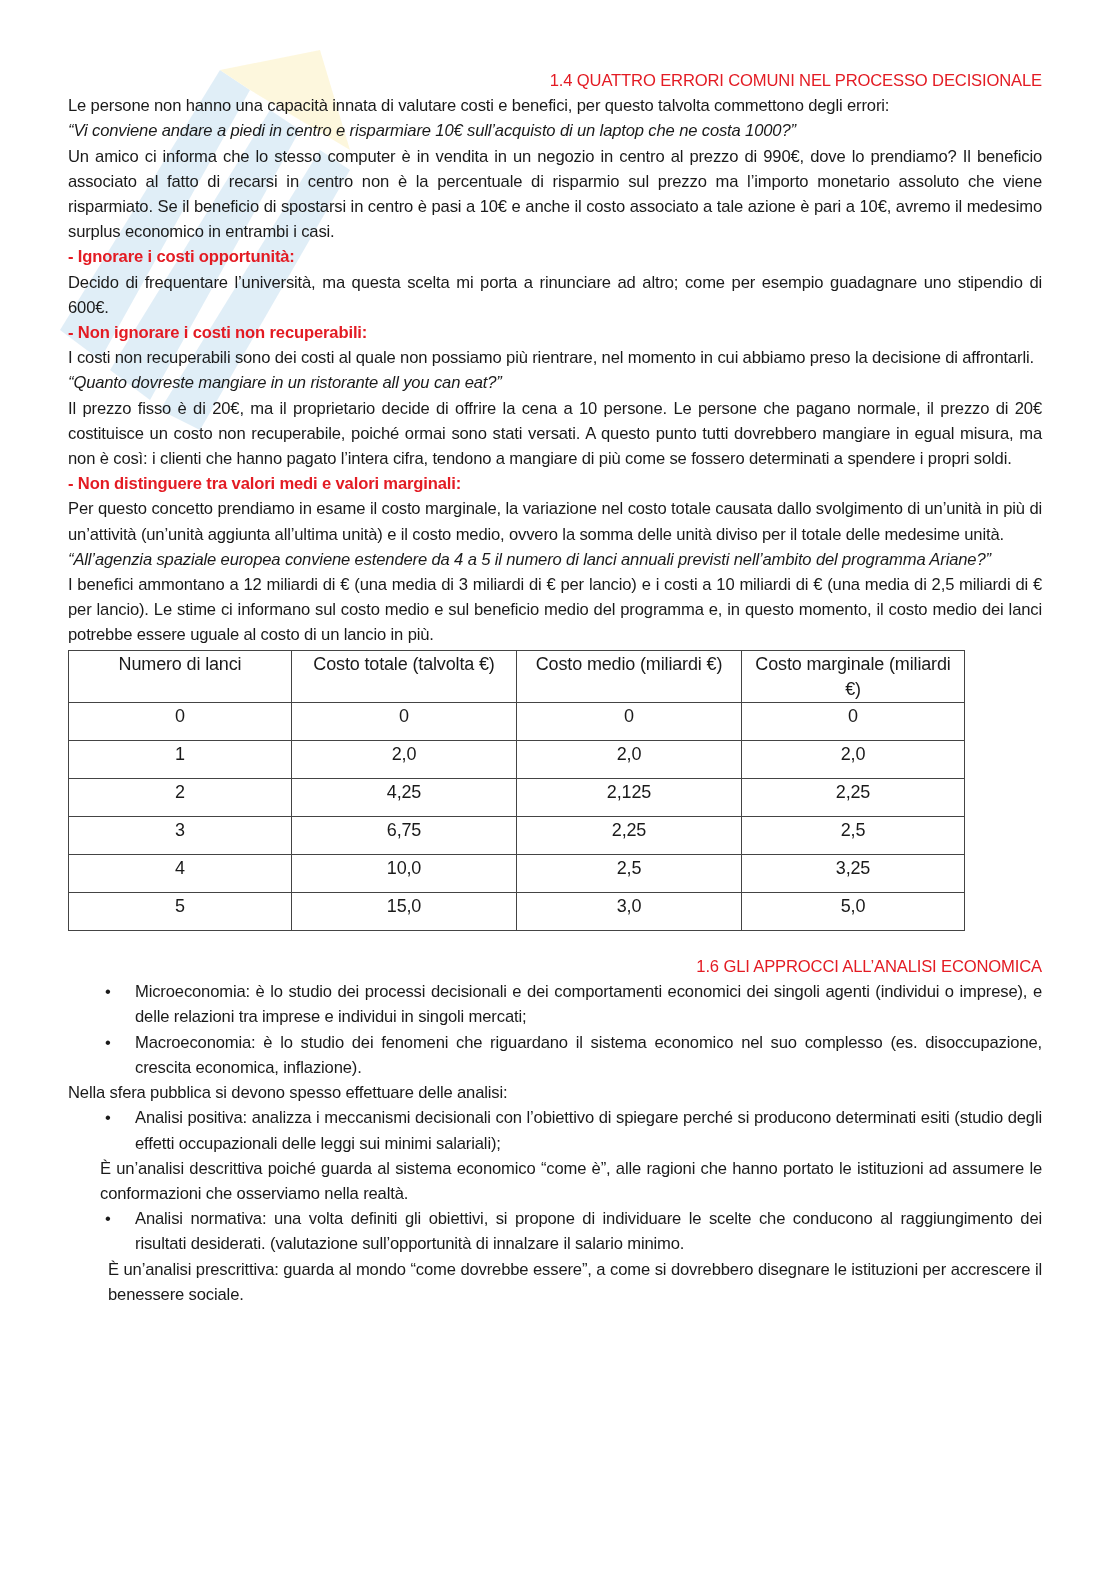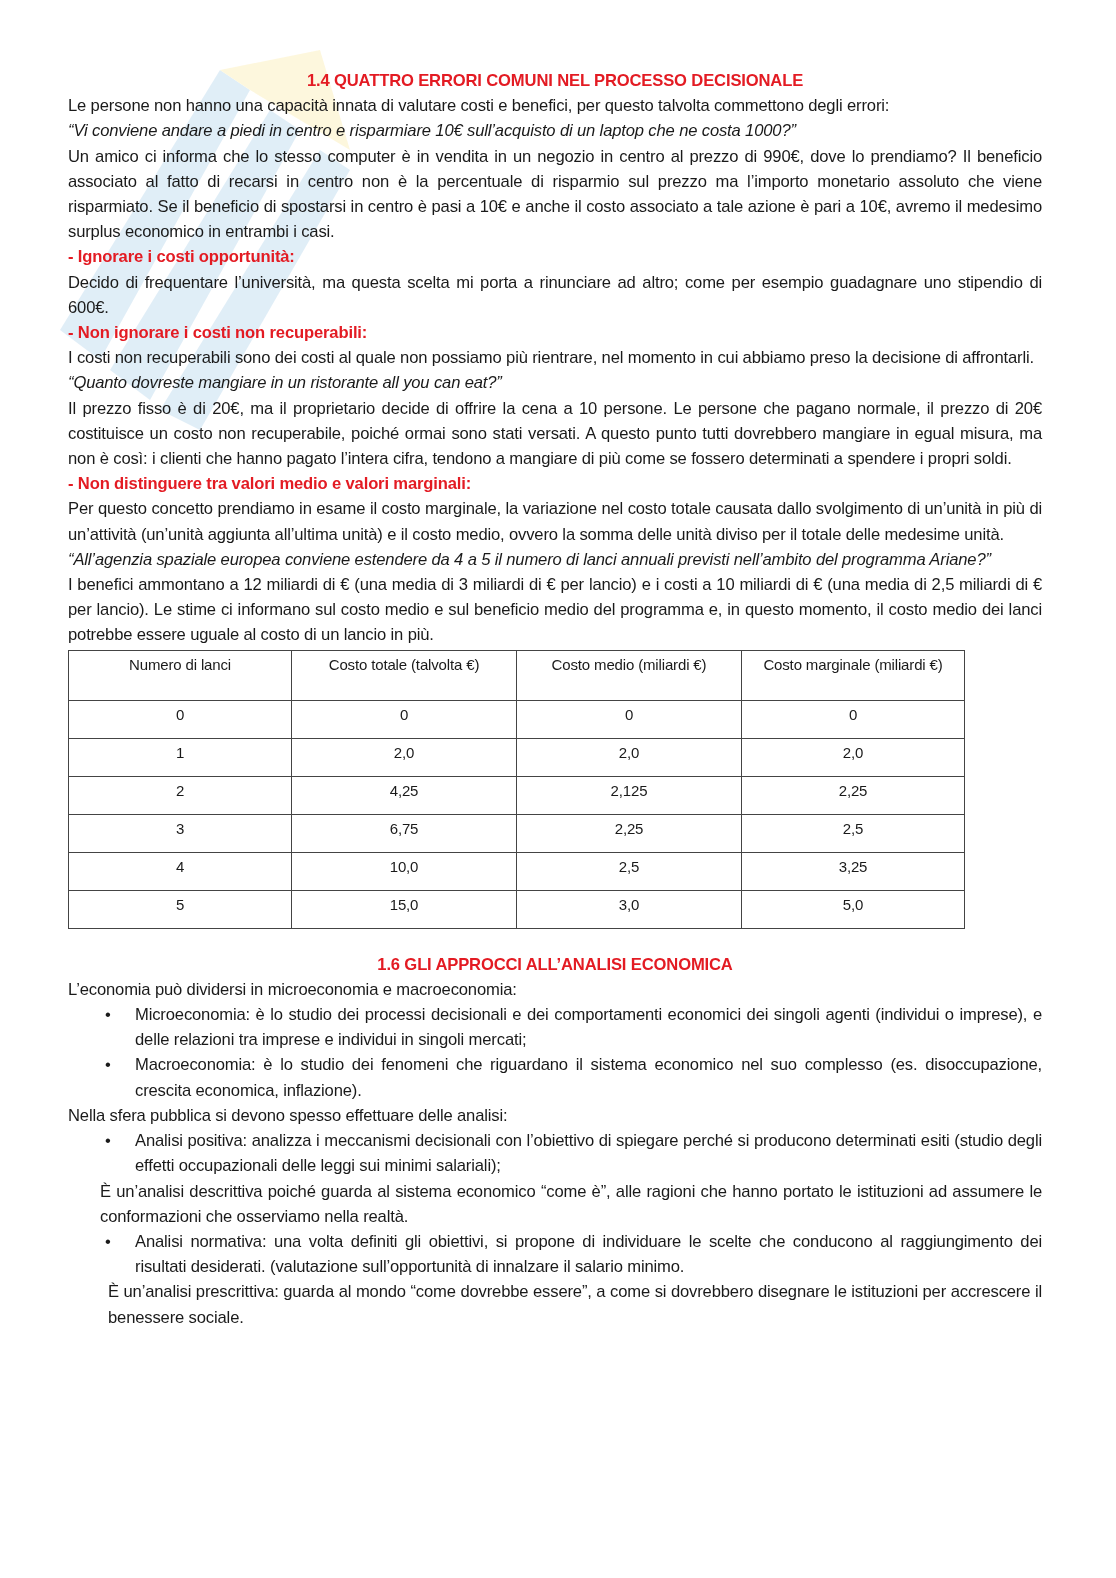--- a/index.html
+++ b/index.html
@@ -8,27 +8,27 @@
       font-family: "Liberation Sans", sans-serif; color: #1a1a1a;
     }
     .watermark {
       position: absolute; left: 20px; top: 30px; width: 420px; height: 420px;
       pointer-events: none; z-index: 0;
     }
     .page {
       position: absolute; left: 68px; top: 68px; width: 974px; z-index: 1;
       font-size: 16.6px; line-height: 25.2px; letter-spacing: -0.15px;
     }
-    .heading { text-align: center; color: #e31b23; font-weight: bold; margin: 0; font-size: 16.6px; }
+    .heading { text-align: right; color: #e31b23; font-weight: normal; margin: 0; font-size: 16.6px; }
     .p { margin: 0; text-align: justify; }
     .red { color: #e31b23; font-weight: bold; }
     .it { font-style: italic; }
     table.data {
       border-collapse: collapse; width: 897px; margin-top: 2px; margin-bottom: 0;
-      font-size: 15px;
+      font-size: 18px;
     }
     table.data td, table.data th {
       border: 1px solid #444; text-align: center; vertical-align: top;
       font-weight: normal; padding: 1px 4px 0 4px;
     }
     table.data th { height: 48px; }
     table.data td { height: 36px; }
     .spacer { height: 23px; }
     ul.bul { margin: 0; padding-left: 67px; list-style: none; }
     ul.bul li { position: relative; text-align: justify; }
@@ -58,21 +58,21 @@
   <p class="p">Un amico ci informa che lo stesso computer è in vendita in un negozio in centro al prezzo di 990€, dove lo prendiamo? Il beneficio associato al fatto di recarsi in centro non è la percentuale di risparmio sul prezzo ma l’importo monetario assoluto che viene risparmiato. Se il beneficio di spostarsi in centro è pasi a 10€ e anche il costo associato a tale azione è pari a 10€, avremo il medesimo surplus economico in entrambi i casi.</p>
 
   <p class="p red">- Ignorare i costi opportunità:</p>
   <p class="p">Decido di frequentare l’università, ma questa scelta mi porta a rinunciare ad altro; come per esempio guadagnare uno stipendio di 600€.</p>
 
   <p class="p red">- Non ignorare i costi non recuperabili:</p>
   <p class="p">I costi non recuperabili sono dei costi al quale non possiamo più rientrare, nel momento in cui abbiamo preso la decisione di affrontarli.</p>
   <p class="p it">“Quanto dovreste mangiare in un ristorante all you can eat?”</p>
   <p class="p">Il prezzo fisso è di 20€, ma il proprietario decide di offrire la cena a 10 persone. Le persone che pagano normale, il prezzo di 20€ costituisce un costo non recuperabile, poiché ormai sono stati versati. A questo punto tutti dovrebbero mangiare in egual misura, ma non è così: i clienti che hanno pagato l’intera cifra, tendono a mangiare di più come se fossero determinati a spendere i propri soldi.</p>
 
-  <p class="p red">- Non distinguere tra valori medio e valori marginali:</p>
+  <p class="p red">- Non distinguere tra valori medi e valori marginali:</p>
   <p class="p">Per questo concetto prendiamo in esame il costo marginale, la variazione nel costo totale causata dallo svolgimento di un’unità in più di un’attività (un’unità aggiunta all’ultima unità) e il costo medio, ovvero la somma delle unità diviso per il totale delle medesime unità.</p>
   <p class="p it">“All’agenzia spaziale europea conviene estendere da 4 a 5 il numero di lanci annuali previsti nell’ambito del programma Ariane?”</p>
   <p class="p">I benefici ammontano a 12 miliardi di € (una media di 3 miliardi di € per lancio) e i costi a 10 miliardi di € (una media di 2,5 miliardi di € per lancio). Le stime ci informano sul costo medio e sul beneficio medio del programma e, in questo momento, il costo medio dei lanci potrebbe essere uguale al costo di un lancio in più.</p>
 
   <table class="data">
     <thead>
       <tr>
         <th style="width:214px">Numero di lanci</th>
         <th style="width:216px">Costo totale (talvolta €)</th>
         <th style="width:216px">Costo medio (miliardi €)</th>
@@ -116,21 +116,20 @@
         <td>3,0</td>
         <td>5,0</td>
       </tr>
     </tbody>
   </table>
 
 
   <div class="spacer"></div>
 
   <h2 class="heading">1.6 GLI APPROCCI ALL’ANALISI ECONOMICA</h2>
-  <p class="p">L’economia può dividersi in microeconomia e macroeconomia:</p>
   <ul class="bul">
     <li>Microeconomia: è lo studio dei processi decisionali e dei comportamenti economici dei singoli agenti (individui o imprese), e delle relazioni tra imprese e individui in singoli mercati;</li>
     <li>Macroeconomia: è lo studio dei fenomeni che riguardano il sistema economico nel suo complesso (es. disoccupazione, crescita economica, inflazione).</li>
   </ul>
   <p class="p">Nella sfera pubblica si devono spesso effettuare delle analisi:</p>
   <ul class="bul">
     <li>Analisi positiva: analizza i meccanismi decisionali con l’obiettivo di spiegare perché si producono determinati esiti (studio degli effetti occupazionali delle leggi sui minimi salariali);</li>
   </ul>
   <p class="p indent1">È un’analisi descrittiva poiché guarda al sistema economico “come è”, alle ragioni che hanno portato le istituzioni ad assumere le conformazioni che osserviamo nella realtà.</p>
   <ul class="bul">

